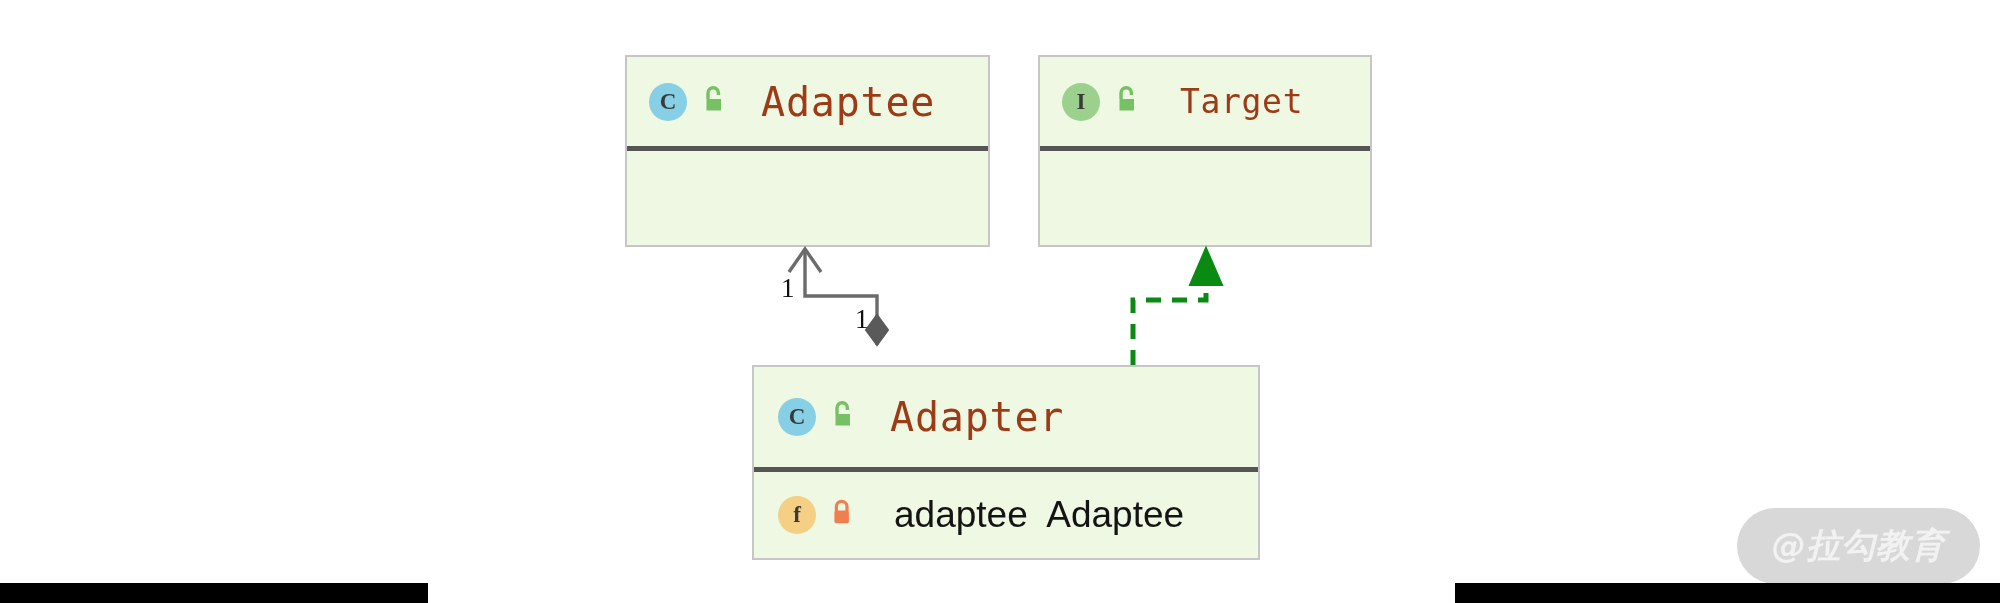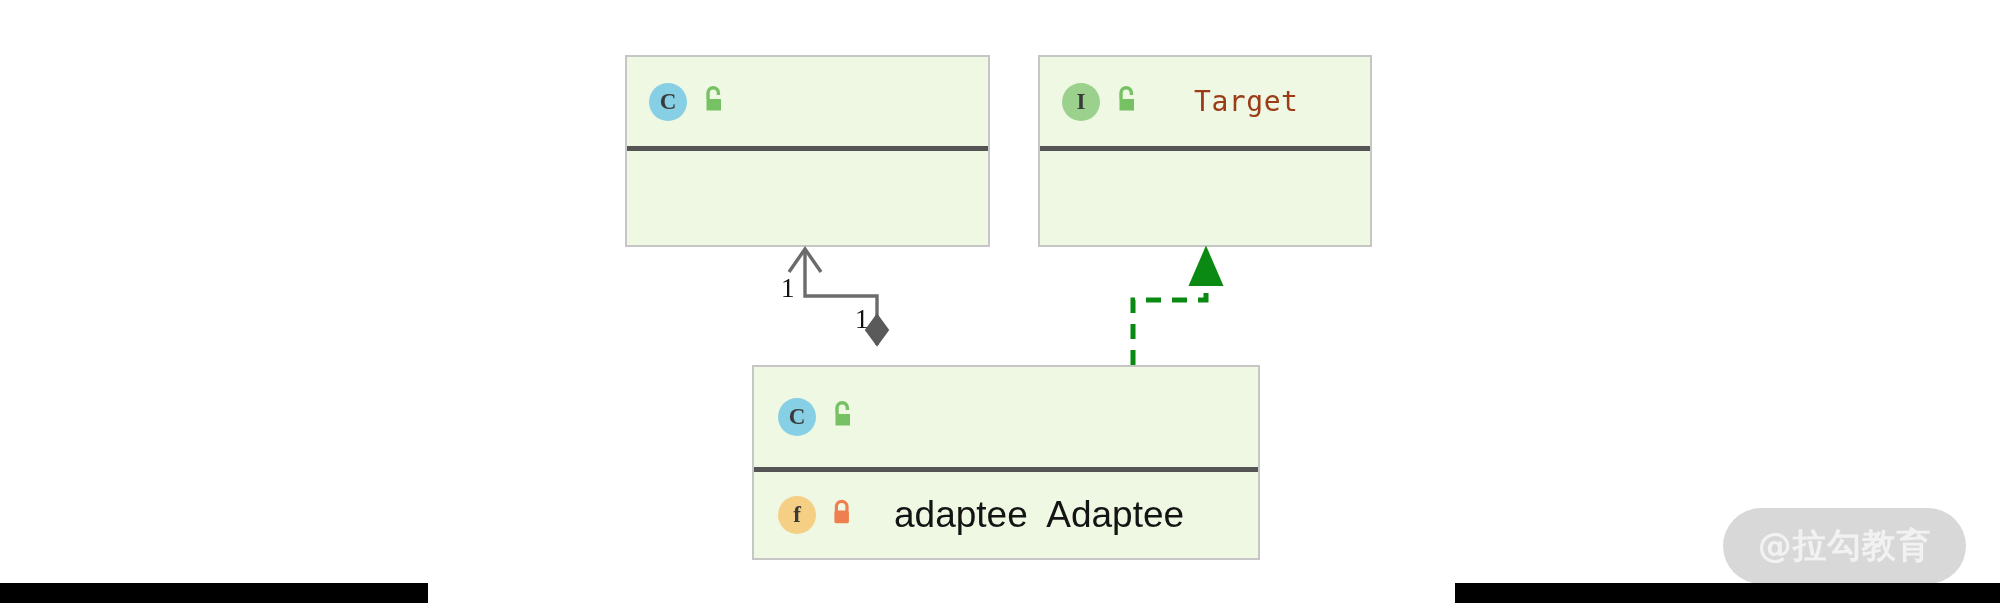--- a/index.html
+++ b/index.html
@@ -95,29 +95,30 @@
     position: absolute;
     font-family: "Liberation Serif", serif;
     font-size: 27px;
     color: #111111;
     line-height: 1;
   }
 
   
   #watermark {
     position: absolute;
-    right: 34px;
+    right: 20px;
     bottom: 19px;
     width: 243px;
     height: 76px;
     background: #d8d8d8;
     border-radius: 38px;
     display: flex;
     align-items: center;
     justify-content: center;
+    font-style: italic;
   }
   #watermark span {
     color: #f2f2f2;
     font-family: "DejaVu Sans", sans-serif;
     font-size: 34px;
     font-weight: bold;
     letter-spacing: 0.02em;
   }
 
   
@@ -137,49 +138,51 @@
 
   <div class="uml-box" id="box-adaptee" style="left:625px; top:55px; width:365px; height:192px;">
     <div class="uml-header" style="height:89px; padding-left:22px;">
       <div class="badge badge-class" style="width:38px; height:38px; font-size:23px;">C</div>
       <span class="lock" style="margin-left:12px;">
         <svg width="28" height="30" viewBox="0 0 28 30">
           <path d="M9 14 L9 8 A5.2 5.2 0 0 1 19.4 8 L19.4 10" fill="none" stroke="#76c163" stroke-width="3.4" stroke-linecap="butt"></path>
           <rect x="7.5" y="14" width="14.5" height="11.5" fill="#76c163"></rect>
         </svg>
       </span>
+      <span class="type-name" style="font-size:40px; margin-left:34px;">Adaptee</span>
     </div>
     <div class="uml-sep"></div>
     <div class="uml-compartment"></div>
   </div>
 
   <div class="uml-box" id="box-target" style="left:1038px; top:55px; width:334px; height:192px;">
     <div class="uml-header" style="height:89px; padding-left:22px;">
       <div class="badge badge-iface" style="width:38px; height:38px; font-size:23px;">I</div>
       <span class="lock" style="margin-left:12px;">
         <svg width="28" height="30" viewBox="0 0 28 30">
           <path d="M9 14 L9 8 A5.2 5.2 0 0 1 19.4 8 L19.4 10" fill="none" stroke="#76c163" stroke-width="3.4" stroke-linecap="butt"></path>
           <rect x="7.5" y="14" width="14.5" height="11.5" fill="#76c163"></rect>
         </svg>
       </span>
-      <span class="type-name" style="font-size:28px; margin-left:54px;">Target</span>
+      <span class="type-name" style="font-size:33px; margin-left:40px;">Target</span>
     </div>
     <div class="uml-sep"></div>
     <div class="uml-compartment"></div>
   </div>
 
   <div class="uml-box" id="box-adapter" style="left:752px; top:365px; width:508px; height:195px;">
     <div class="uml-header" style="height:100px; padding-left:24px;">
       <div class="badge badge-class" style="width:38px; height:38px; font-size:23px;">C</div>
       <span class="lock" style="margin-left:12px;">
         <svg width="28" height="30" viewBox="0 0 28 30">
           <path d="M9 14 L9 8 A5.2 5.2 0 0 1 19.4 8 L19.4 10" fill="none" stroke="#76c163" stroke-width="3.4" stroke-linecap="butt"></path>
           <rect x="7.5" y="14" width="14.5" height="11.5" fill="#76c163"></rect>
         </svg>
       </span>
+      <span class="type-name" style="font-size:40px; margin-left:34px;">Adapter</span>
     </div>
     <div class="uml-sep"></div>
     <div class="uml-compartment" style="padding-left:24px;">
       <div style="display:flex; align-items:center;">
         <div class="badge badge-field" style="width:38px; height:38px; font-size:23px;">f</div>
         <span class="lock" style="margin-left:14px;">
           <svg width="24" height="30" viewBox="0 0 24 30">
             <path d="M6.4 13 L6.4 8.6 A5.2 5.2 0 0 1 17 8.6 L17 13" fill="none" stroke="#ef7f4f" stroke-width="3.2"></path>
             <rect x="4.4" y="12.6" width="14.5" height="12.6" rx="1.6" fill="#ef7f4f"></rect>
           </svg>

